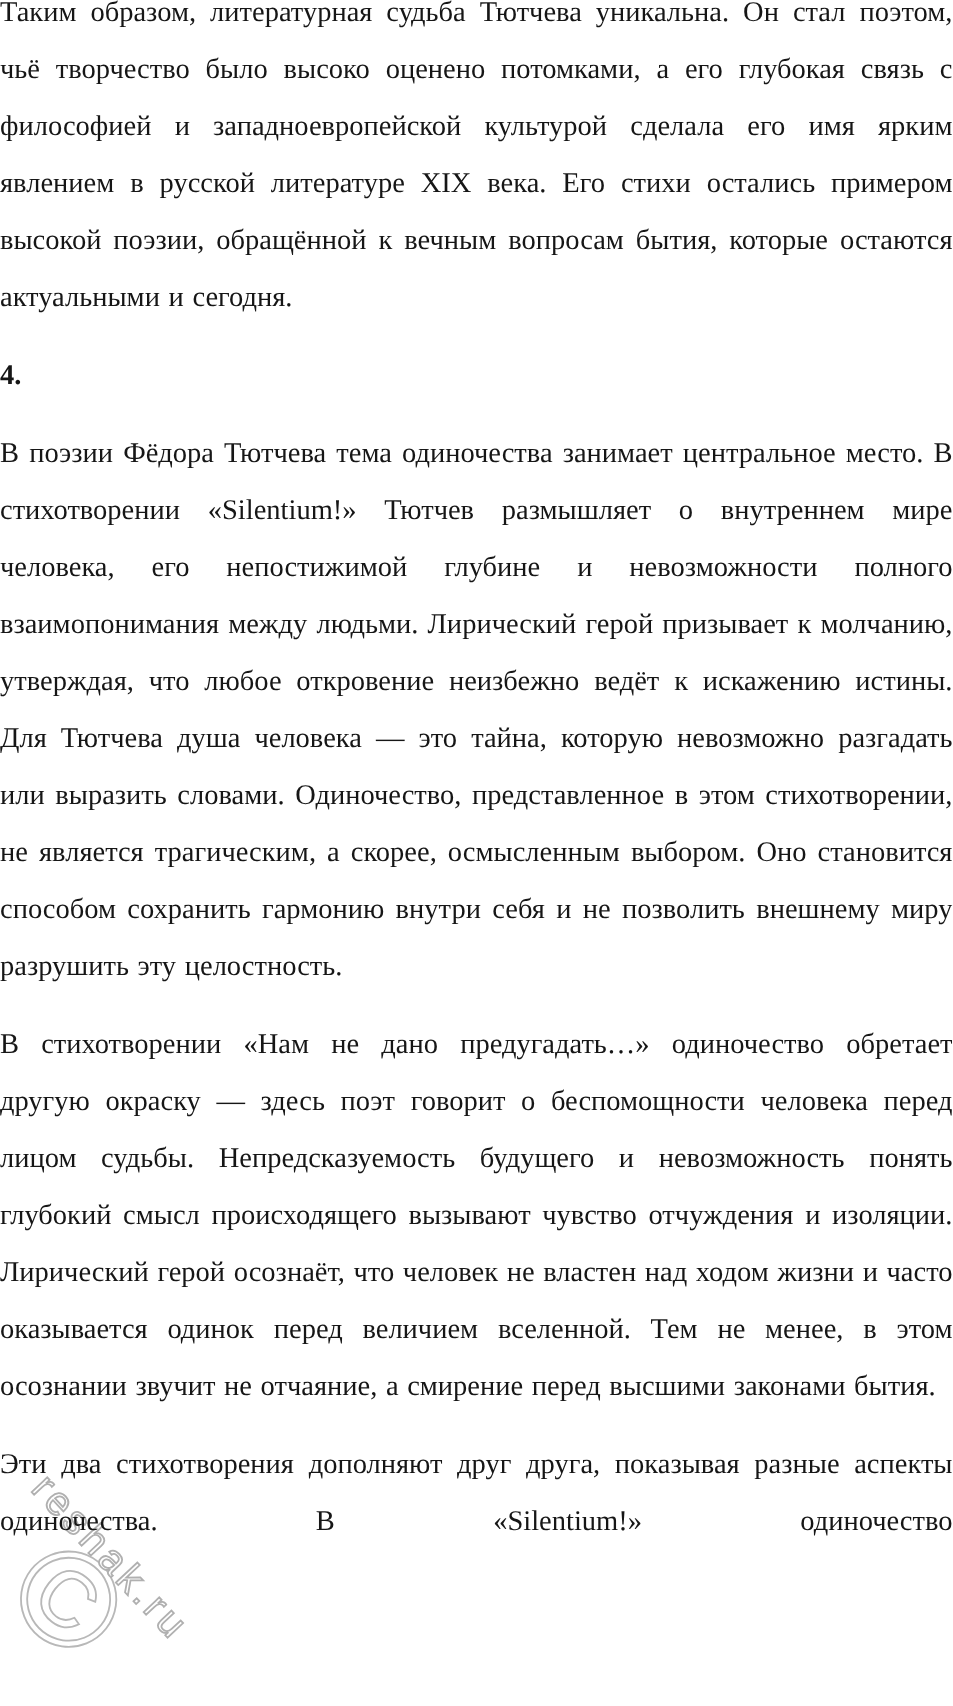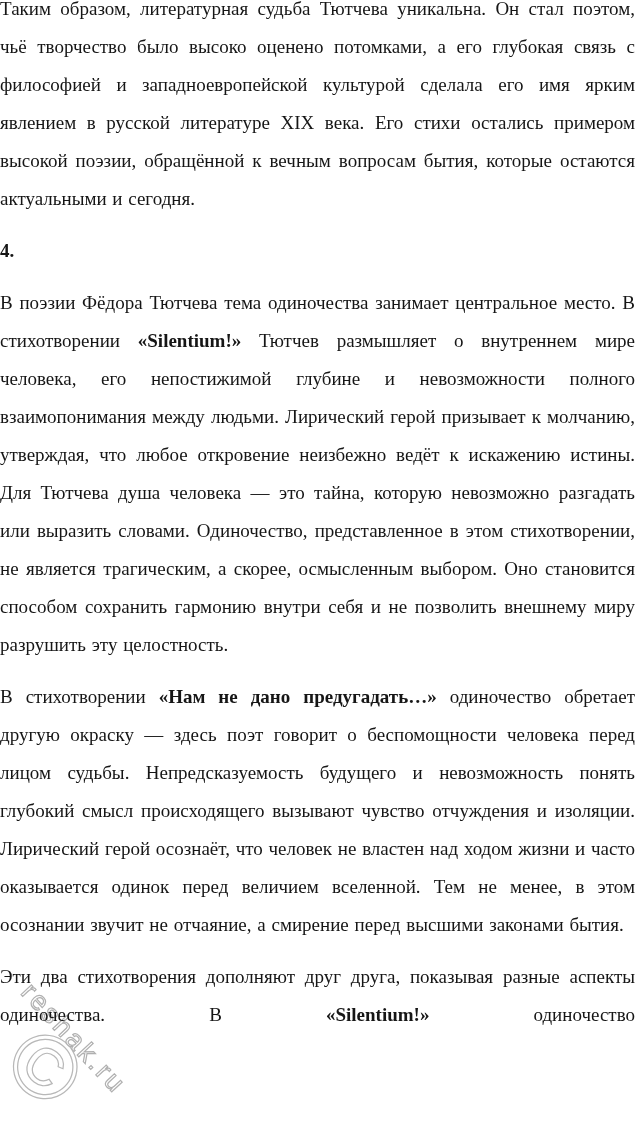--- a/index.html
+++ b/index.html
@@ -31,21 +31,21 @@
     word-spacing: 1px;
   }
   .doc p.heading {
     font-weight: 700;
     text-align: left;
   }
   .doc p.justify-last {
     text-align-last: justify;
   }
   .run-bold {
-    font-weight: 700;
+    font-weight: 400;
   }
   
   .watermark {
     position: absolute;
     z-index: 0;
     left: 0;
     top: 0;
     width: 635px;
     height: 1137px;
     pointer-events: none;

